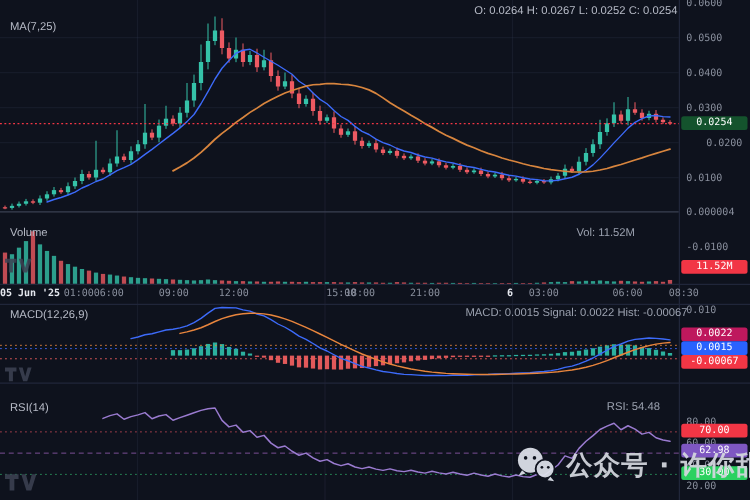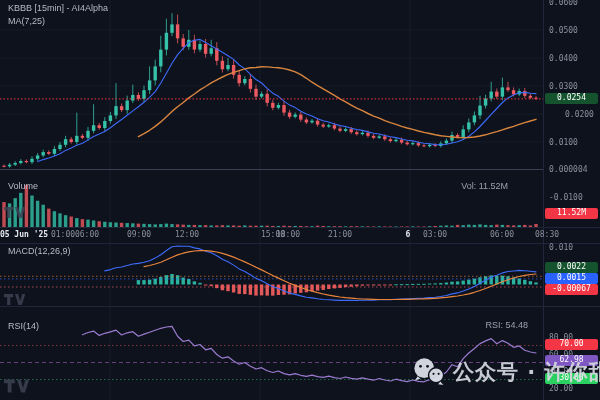--- a/index.html
+++ b/index.html
@@ -405,34 +405,35 @@
       <line x1="0" y1="278.875" x2="543" y2="278.875" stroke="#3d6bfa" stroke-dasharray="1.5,2.5" stroke-width="0.8" stroke-opacity="0.85"></line>
       <line x1="0" y1="287.0125" x2="543" y2="287.0125" stroke="#f4605f" stroke-dasharray="1.5,2.5" stroke-width="0.8" stroke-opacity="0.85"></line>
       <path d="M104.8,270.9L110.4,269.6L116.0,267.8L121.6,267.0L127.2,265.5L132.8,264.0L138.4,263.4L144.0,262.3L149.6,260.7L155.2,258.1L160.8,254.7L166.4,250.5L172.0,246.7L177.6,246.0L183.2,246.2L188.8,246.3L194.4,247.9L200.0,248.9L205.6,251.2L211.2,252.7L216.8,255.7L222.4,259.2L228.0,261.8L233.6,265.1L239.2,268.9L244.8,271.5L250.4,274.8L256.0,278.3L261.6,280.8L267.2,283.8L272.8,286.7L278.4,288.6L284.0,290.9L289.6,293.1L295.2,294.4L300.8,295.9L306.4,297.2L312.0,297.9L317.6,298.8L323.2,299.5L328.8,299.7L334.4,300.1L340.0,300.4L345.6,300.3L351.2,300.4L356.8,300.5L362.4,300.2L368.0,300.2L373.6,300.2L379.2,299.8L384.8,299.7L390.4,299.6L396.0,299.2L401.6,299.1L407.2,298.9L412.8,298.6L418.4,298.4L424.0,298.1L429.6,297.6L435.2,297.2L440.8,296.5L446.4,295.5L452.0,293.9L457.6,292.9L463.2,291.1L468.8,288.9L474.4,286.4L480.0,283.3L485.6,280.2L491.2,277.1L496.8,275.2L502.4,272.9L508.0,271.5L513.6,271.0L519.2,270.4L524.8,270.7L530.4,271.2L536.0,271.9" fill="none" stroke="#3d6bfa" stroke-width="1.1" stroke-linejoin="round" stroke-linecap="round"></path>
       <path d="M144.0,266.7L149.6,265.5L155.2,264.0L160.8,262.2L166.4,259.8L172.0,257.2L177.6,254.9L183.2,253.2L188.8,251.8L194.4,251.0L200.0,250.6L205.6,250.7L211.2,251.1L216.8,252.0L222.4,253.4L228.0,255.1L233.6,257.1L239.2,259.5L244.8,261.9L250.4,264.5L256.0,267.2L261.6,269.9L267.2,272.7L272.8,275.5L278.4,278.1L284.0,280.7L289.6,283.2L295.2,285.4L300.8,287.5L306.4,289.5L312.0,291.2L317.6,292.7L323.2,294.0L328.8,295.2L334.4,296.1L340.0,297.0L345.6,297.7L351.2,298.2L356.8,298.7L362.4,299.0L368.0,299.2L373.6,299.4L379.2,299.5L384.8,299.5L390.4,299.5L396.0,299.5L401.6,299.4L407.2,299.3L412.8,299.2L418.4,299.0L424.0,298.8L429.6,298.6L435.2,298.3L440.8,297.9L446.4,297.4L452.0,296.7L457.6,296.0L463.2,295.0L468.8,293.8L474.4,292.3L480.0,290.5L485.6,288.5L491.2,286.2L496.8,284.0L502.4,281.8L508.0,279.7L513.6,278.0L519.2,276.5L524.8,275.3L530.4,274.5L536.0,274.0" fill="none" stroke="#e8853d" stroke-width="1.2" stroke-linejoin="round" stroke-linecap="round"></path>
       <line x1="0" y1="345.5" x2="543" y2="345.5" stroke="#d94f5c" stroke-dasharray="1.5,2.5" stroke-width="0.8" stroke-opacity="0.7"></line>
       <line x1="0" y1="362.5" x2="543" y2="362.5" stroke="#aa67c9" stroke-dasharray="4,3" stroke-width="0.8" stroke-opacity="0.7"></line>
       <line x1="0" y1="379.5" x2="543" y2="379.5" stroke="#2fae68" stroke-dasharray="1.5,2.5" stroke-width="0.8" stroke-opacity="0.7"></line>
       <path d="M82.4,334.7L88.0,332.5L93.6,331.1L99.2,335.4L104.8,333.3L110.4,331.9L116.0,330.1L121.6,335.0L127.2,332.8L132.8,331.7L138.4,336.2L144.0,334.1L149.6,332.2L155.2,330.2L160.8,328.3L166.4,327.0L172.0,326.4L177.6,336.3L183.2,341.5L188.8,340.1L194.4,345.8L200.0,344.5L205.6,349.8L211.2,348.3L216.8,354.5L222.4,358.2L228.0,356.8L233.6,361.0L239.2,364.2L244.8,362.5L250.4,366.3L256.0,369.0L261.6,367.7L267.2,370.8L272.8,372.5L278.4,371.0L284.0,373.6L289.6,374.9L295.2,373.6L300.8,375.3L306.4,376.3L312.0,375.1L317.6,376.6L323.2,377.3L328.8,376.2L334.4,377.6L340.0,378.5L345.6,377.0L351.2,378.3L356.8,379.2L362.4,377.8L368.0,379.2L373.6,380.2L379.2,378.5L384.8,380.0L390.4,381.0L396.0,379.2L401.6,380.7L407.2,381.6L412.8,380.0L418.4,381.3L424.0,381.8L429.6,379.6L435.2,380.4L440.8,376.2L446.4,372.0L452.0,364.7L457.6,366.7L463.2,358.7L468.8,353.0L474.4,348.5L480.0,343.6L485.6,340.9L491.2,338.6L496.8,343.8L502.4,340.6L508.0,343.3L513.6,347.3L519.2,345.9L524.8,350.2L530.4,352.0L536.0,353.0" fill="none" stroke="#9a7bd0" stroke-width="1.2" stroke-linejoin="round" stroke-linecap="round"></path>
     </svg>
 
-  <div class="st" style="left:8px;top:3px">KBBB [15min] - AI4Alpha</div>
   <div class="st" style="left:8px;top:16px">MA(7,25)</div>
+  <div class="st" style="right:58px;top:3px">O: 0.0264 H: 0.0267 L: 0.0252 C: 0.0254</div>
 
   <div class="st" style="left:8px;top:181px">Volume</div>
   <div class="st dim" style="right:92px;top:181px">Vol: 11.52M</div>
 
   <div class="st" style="left:8px;top:246px">MACD(12,26,9)</div>
+  <div class="st dim" style="right:50px;top:245px">MACD: 0.0015 Signal: 0.0022 Hist: -0.00067</div>
 
   <div class="st" style="left:8px;top:321px">RSI(14)</div>
   <div class="st dim" style="right:72px;top:320px">RSI: 54.48</div>
 
   <div class="badge" style="top:93px;background:#14532d">0.0254</div>
   <div class="badge" style="top:208px;background:#f23645">11.52M</div>
-  <div class="badge" style="top:262px;background:#14532d">0.0022</div>
+  <div class="badge" style="top:262px;background:#be185d">0.0022</div>
   <div class="badge" style="top:273px;background:#2962ff">0.0015</div>
   <div class="badge" style="top:284px;background:#f23645">-0.00067</div>
   <div class="badge" style="top:339px;background:#f23645">70.00</div>
   <div class="badge" style="top:355px;background:#7e57c2">62.98</div>
   <div class="badge" style="top:373px;background:#2bd160">30.00</div>
 
   <svg class="tvlogo" style="left:4px;top:206px" width="22" height="14" viewBox="0 0 24 13">
     <g fill="#3d4354">
         <path d="M0 0h10v3.4H6.9V12H3.4V3.4H0z"></path>
         <polygon points="12,0 15.4,0 17.6,7.8 19.8,0 23.2,0 19.4,12 15.8,12"></polygon>

